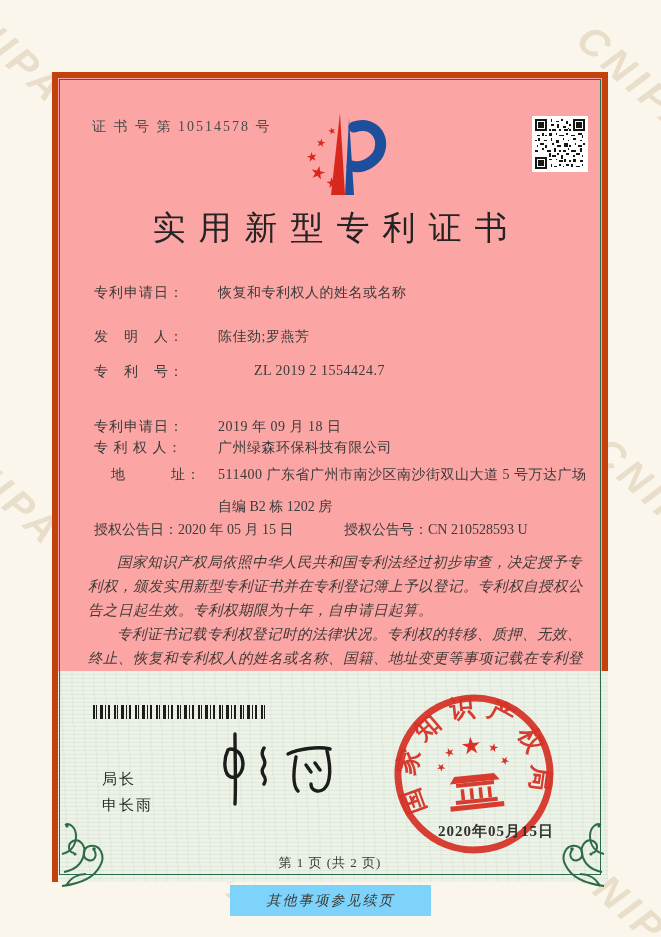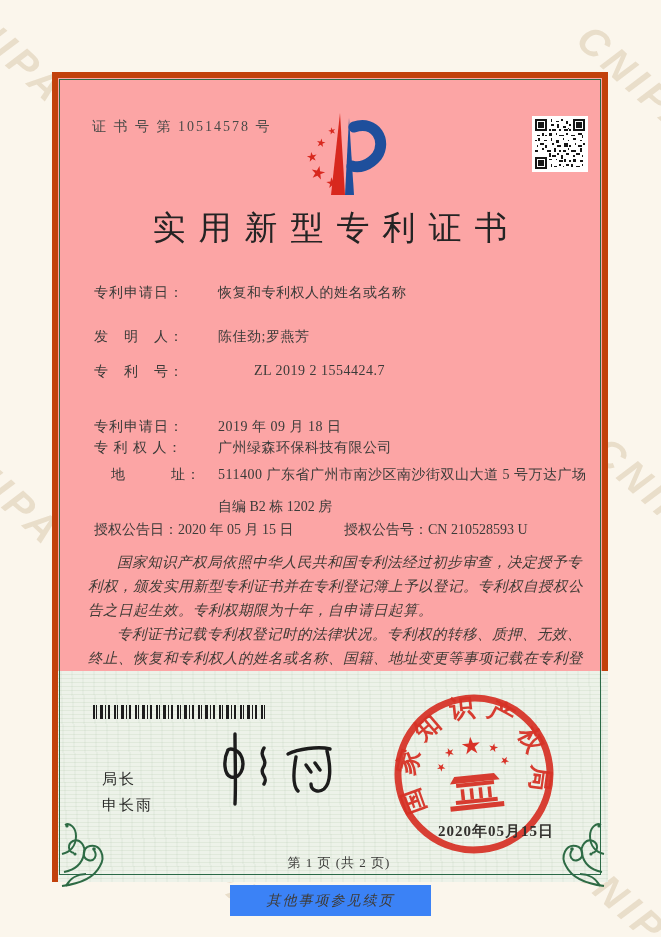--- a/index.html
+++ b/index.html
@@ -78,26 +78,26 @@
   .sig { position:absolute; left:140px; top:652px; }
   .ornL { position:absolute; left:2px; top:716px; }
   .ornR { position:absolute; left:486px; top:716px; transform:scaleX(-1); }
   .seal { position:absolute; left:331px; top:611px; width:170px; height:170px; transform:rotate(-6deg); }
   .seal-date {
     position:absolute; left:336px; top:744px; width:160px; text-align:right;
     font-size:15px; font-weight:bold; color:#33312e; letter-spacing:1px; z-index:6;
   }
   .page-info {
     position:absolute; left:0; top:776px; width:100%; text-align:center;
-    font-size:13px; color:#3b3b39; letter-spacing:1px; z-index:6;margin-left:9px;
+    font-size:13px; color:#3b3b39; letter-spacing:1px; z-index:6;
   }
   
   .footer-strip {
     position:absolute; left:230px; top:885px; width:201px; height:31px;
-    background:#3b82f6; text-align:center; line-height:31px;
+    background:#7dd3fc; text-align:center; line-height:31px;
     font-size:14px; color:#3f3b36; font-style:italic; letter-spacing:2px;
   }
 </style>
 </head>
 <body>
 
 <div class="page">
 
   <div class="wm wm1">CNIPA</div>
   <div class="wm wm2">CNIPA</div>

